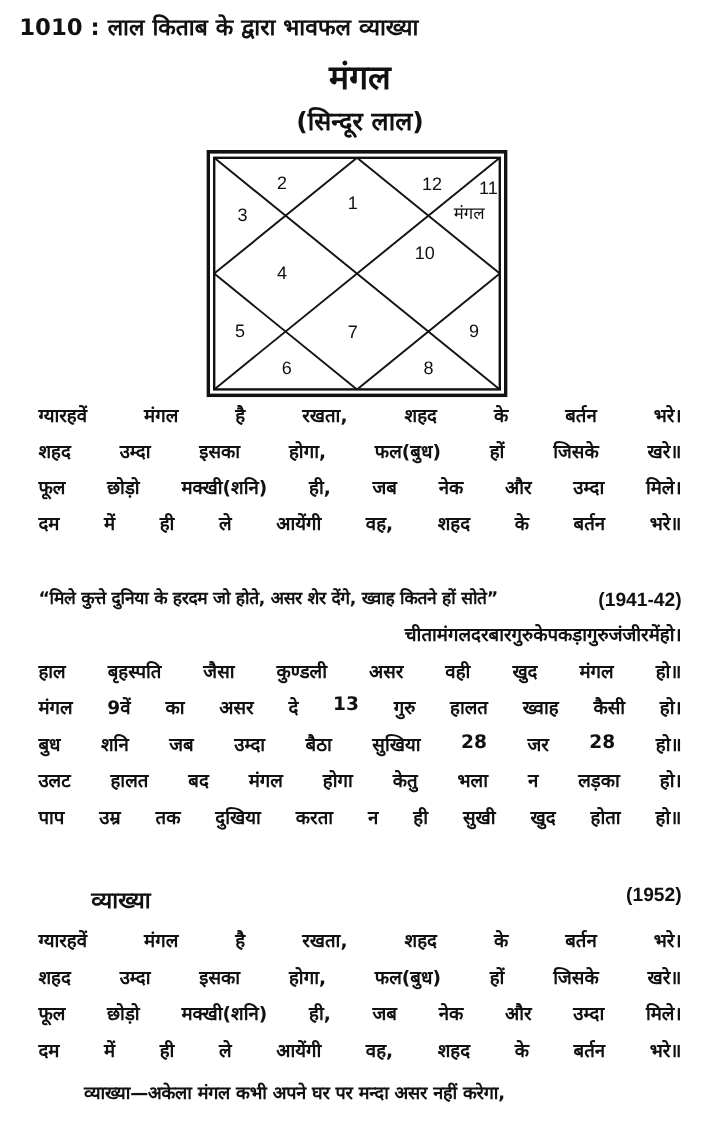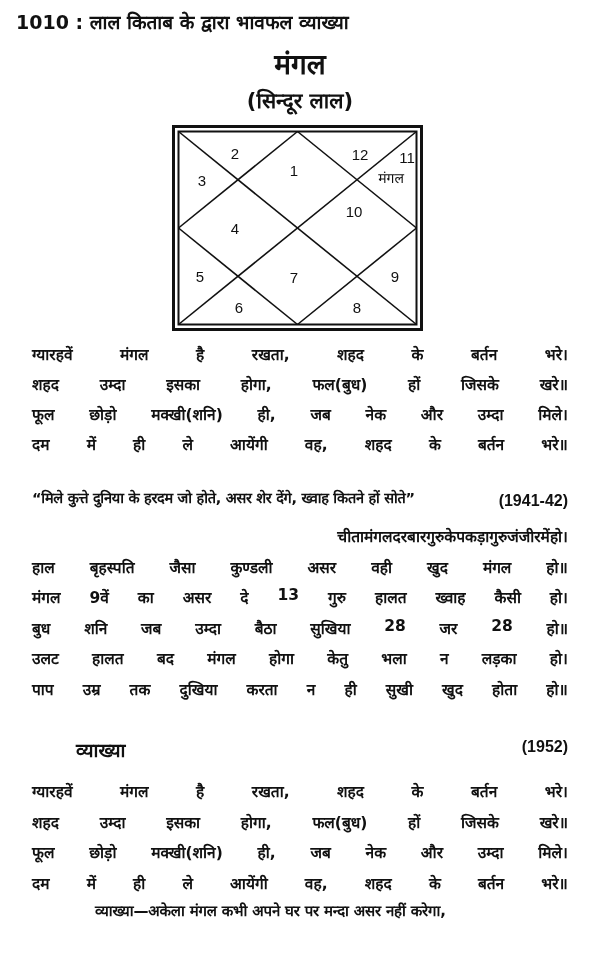--- a/index.html
+++ b/index.html
@@ -69,21 +69,20 @@
     }
     .verse-line {
       position: absolute;
       left: 32px;
       width: 536px;
       font-size: 15.5px;
       font-weight: bold;
       display: flex;
       justify-content: space-between;
       white-space: nowrap;
-      margin-top: 8px;
     }
     .verse-line span { display: inline-block; }
     .quote-line {
       position: absolute;
       left: 32px;
       width: 536px;
       font-size: 14.5px;
       font-weight: bold;
       white-space: nowrap;
       letter-spacing: -0.3px;
@@ -105,21 +104,20 @@
       margin-left: 44px;
     }
     .para {
       position: absolute;
       left: 70px;
       top: 900px;
       font-size: 15px;
       font-weight: bold;
       white-space: nowrap;
       letter-spacing: -0.2px;
-      margin-left: 25px;
     }
   </style>
 </head>
 <body>
 
 <div>
 
   <div class="running-header">1010 : लाल किताब के द्वारा भावफल व्याख्या</div>
 
   <div class="title">मंगल</div>

